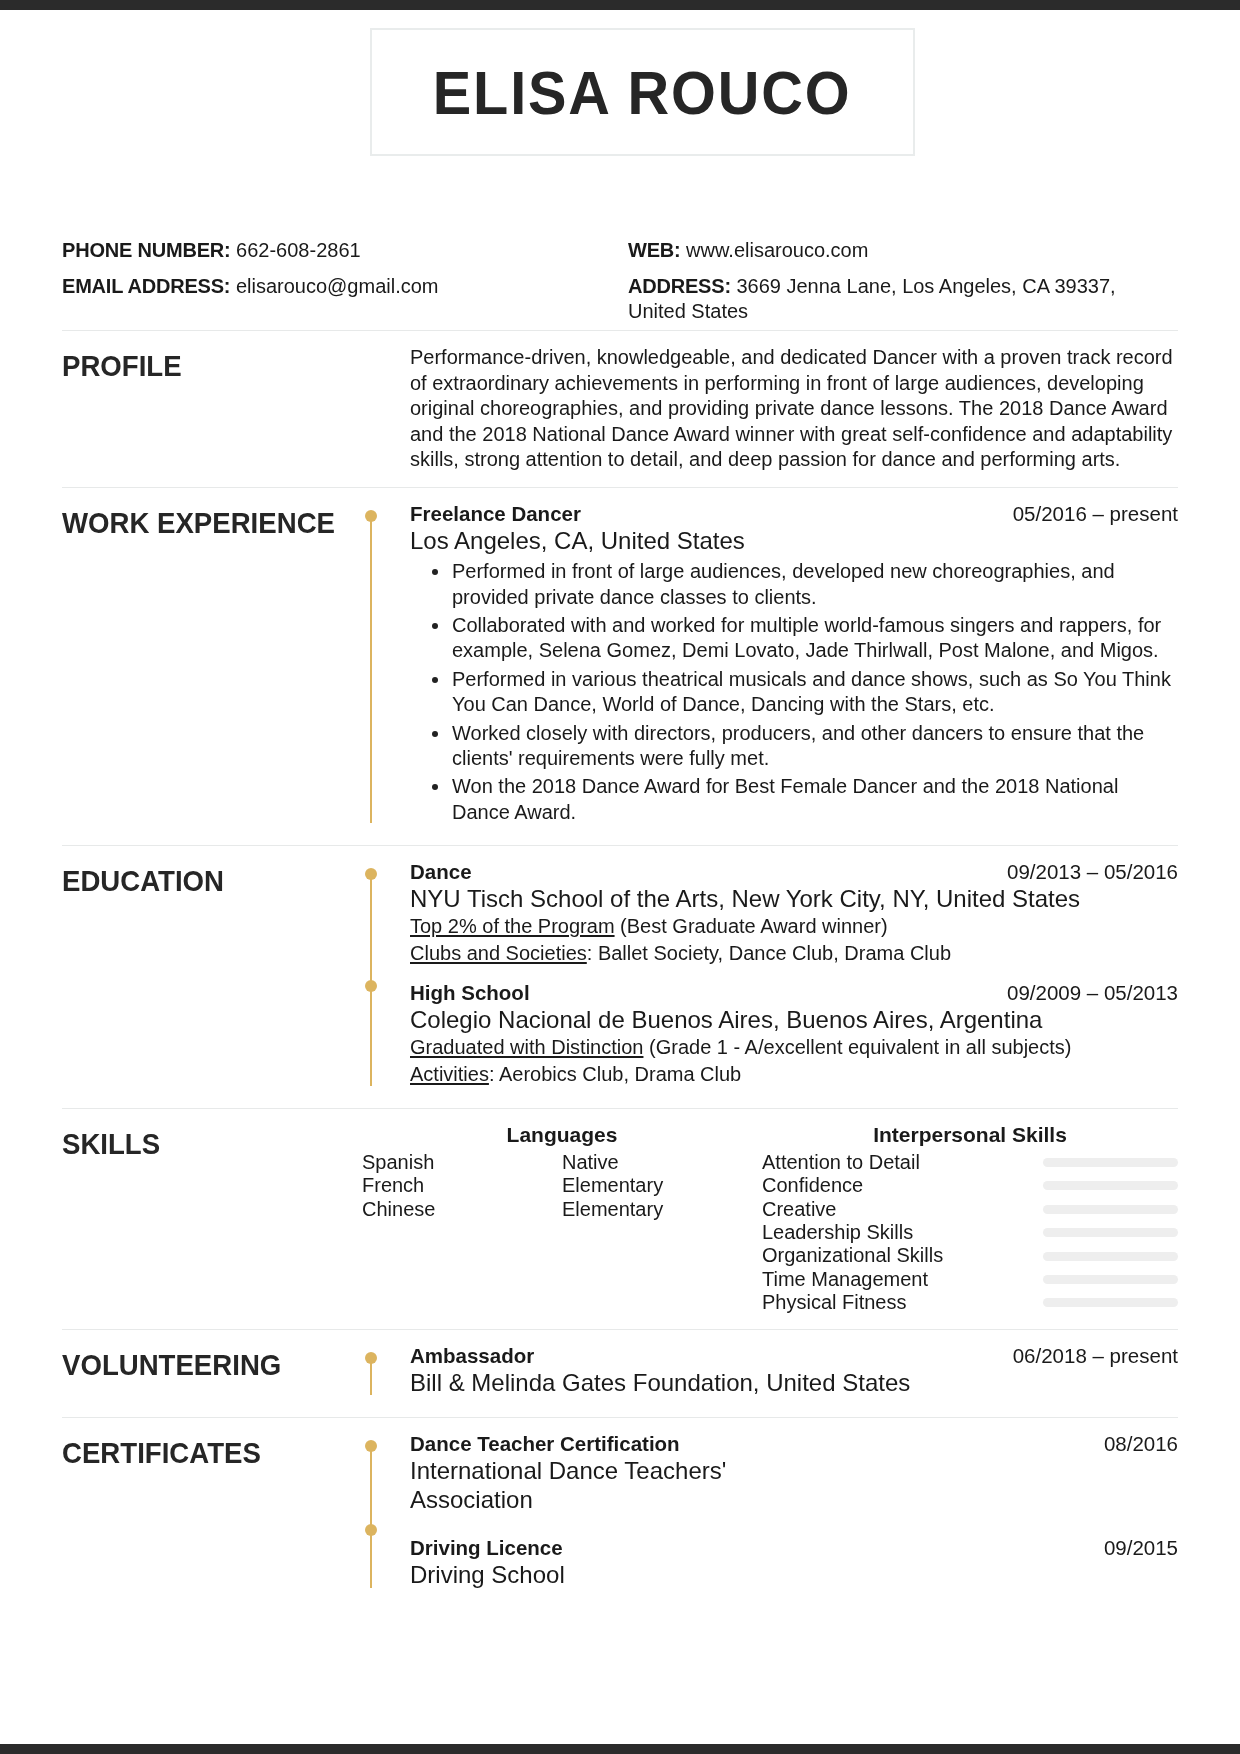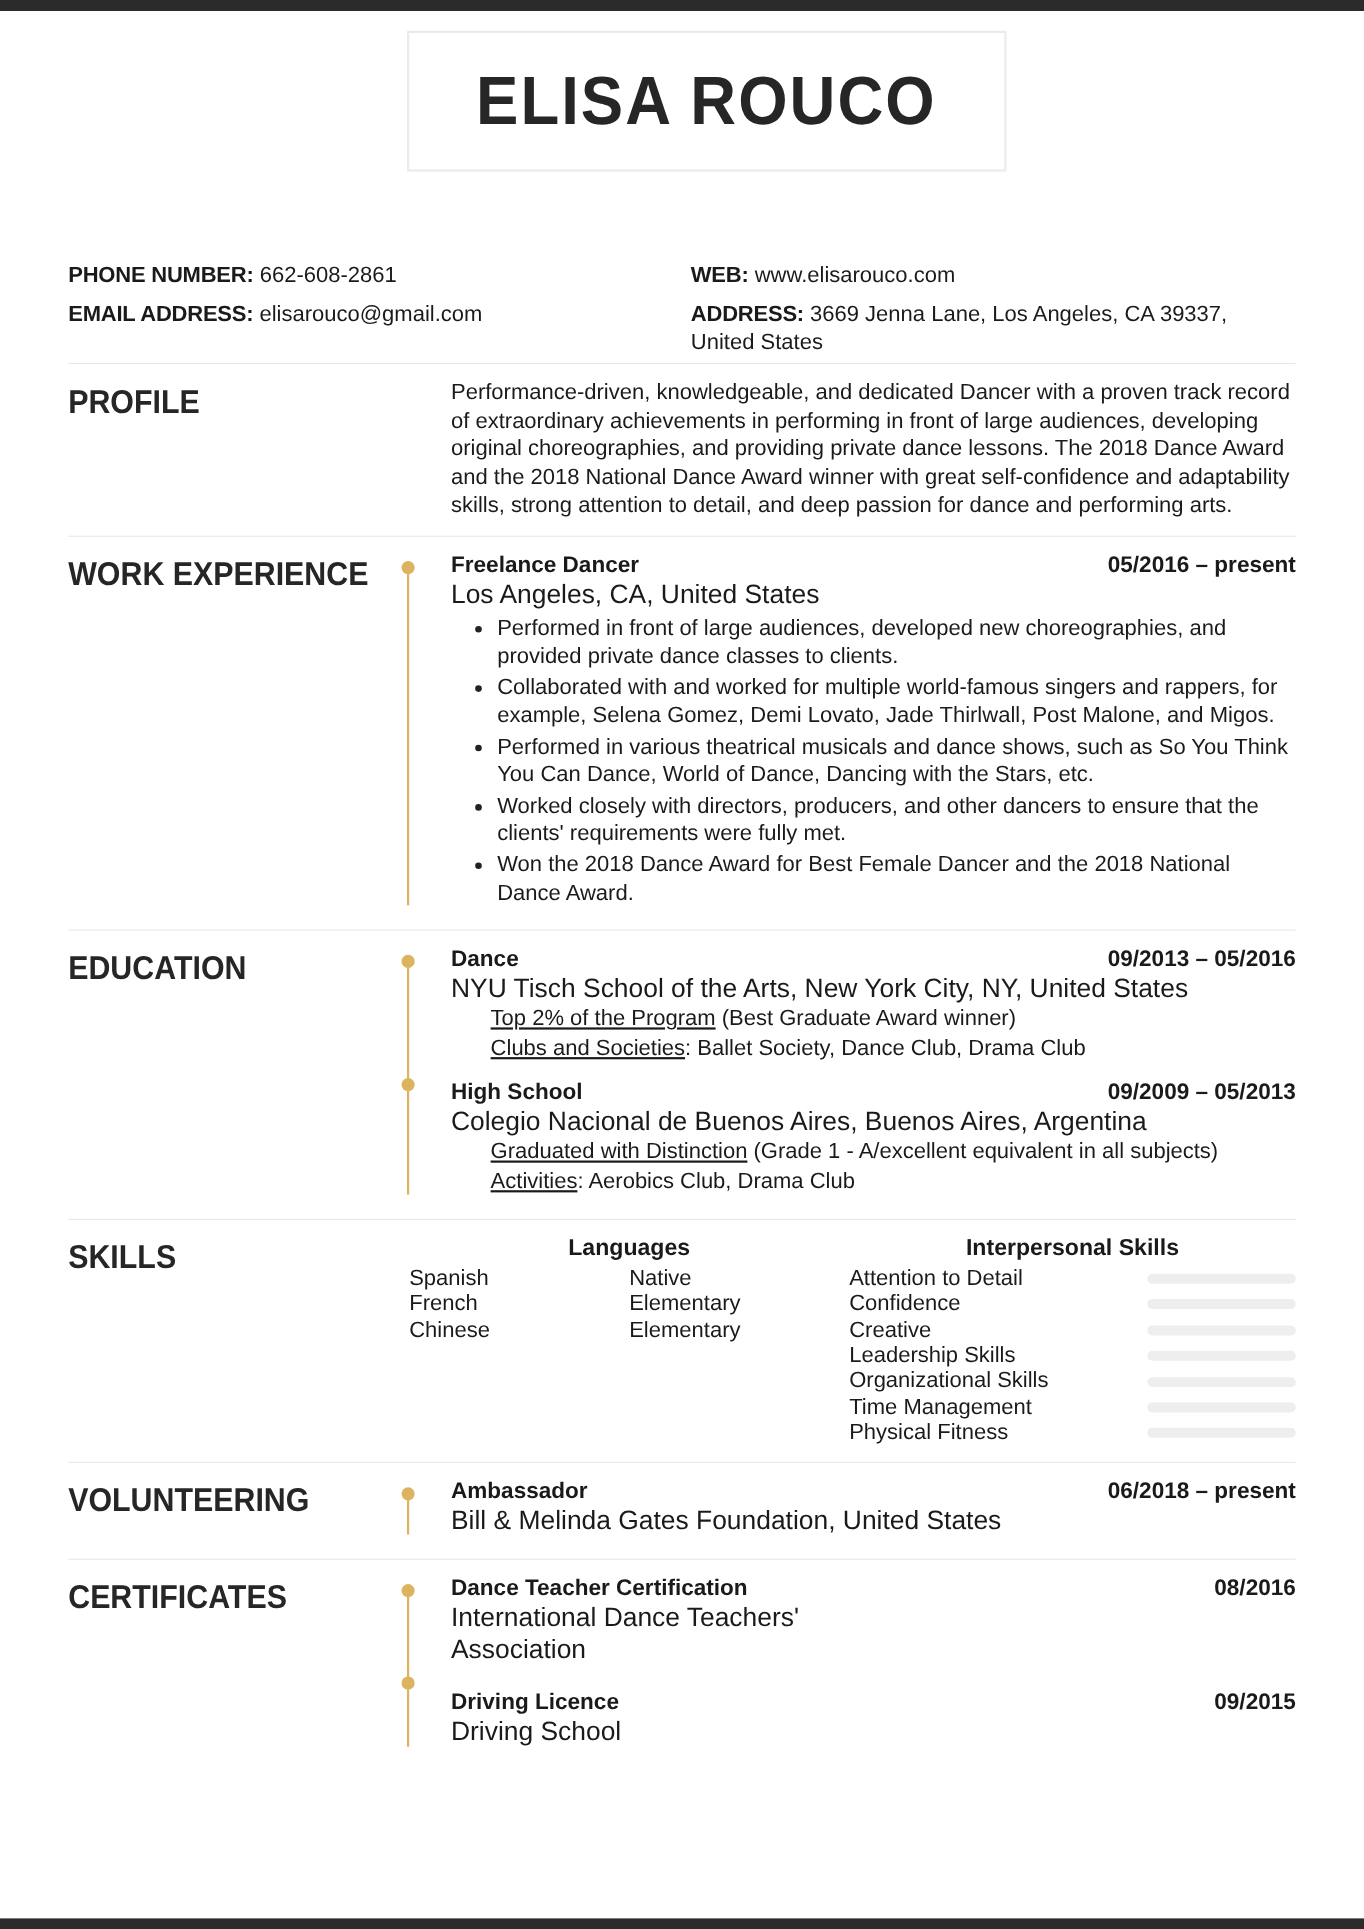--- a/index.html
+++ b/index.html
@@ -62,37 +62,37 @@
   .rail { position:absolute; left: 8px; top: 10px; bottom: 8px; width: 2px; background:#dcb45f; }
   .dot { position:absolute; left: 3px; width: 12px; height: 12px; border-radius:50%; background:#dcb45f; }
 
   
   .profile-text { font-size: 20px; line-height: 1.28; }
 
   
   .entry { position:relative; margin-bottom: 6px; }
   .entry-head { display:flex; justify-content:space-between; align-items:baseline; }
   .entry-title { font-size: 20.5px; font-weight: 700; }
-  .entry-date  { font-size: 20.5px; font-weight: 700; white-space:nowrap; }
+  .entry-date  { font-size: 20.5px; font-weight: 400; white-space:nowrap; }
   .entry-sub { font-size: 24px; line-height:1.22; }
-  .entry-line { font-size: 20px; line-height:1.34;margin-left:36px; }
+  .entry-line { font-size: 20px; line-height:1.34; }
   .u { text-decoration: underline; text-underline-offset: 2px; }
 
   ul.bullets { margin: 4px 0 0 0; padding-left: 0; list-style: none; }
   ul.bullets li {
     position: relative; padding-left: 42px;
     font-size: 20px; line-height: 1.27; margin-bottom: 3px;
   }
   ul.bullets li::before {
     content:""; position:absolute; left: 22px; top: 10px;
     width: 6px; height: 6px; border-radius:50%; background:#222;
   }
 
   
-  .skills-body { display:flex; padding-left: 0; margin-left: 10px; }
+  .skills-body { display:flex; padding-left: 0; }
   .lang-block { width: 400px; flex: 0 0 400px; }
   .inter-block { flex: 1 1 auto; }
   .col-head { font-size: 21px; font-weight: 700; text-align:center; margin-bottom: 4px; }
   .lang-row { display:flex; font-size: 20px; line-height: 1.17; }
   .lang-name { width: 200px; flex:0 0 200px; }
   .lang-level { flex: 1 1 auto; }
   .skill-row { display:flex; align-items:center; font-size: 20px; line-height: 1.17; }
   .skill-name { flex: 1 1 auto; white-space: nowrap; }
   .skill-track {
     width: 135px; flex: 0 0 135px; height: 9px;

